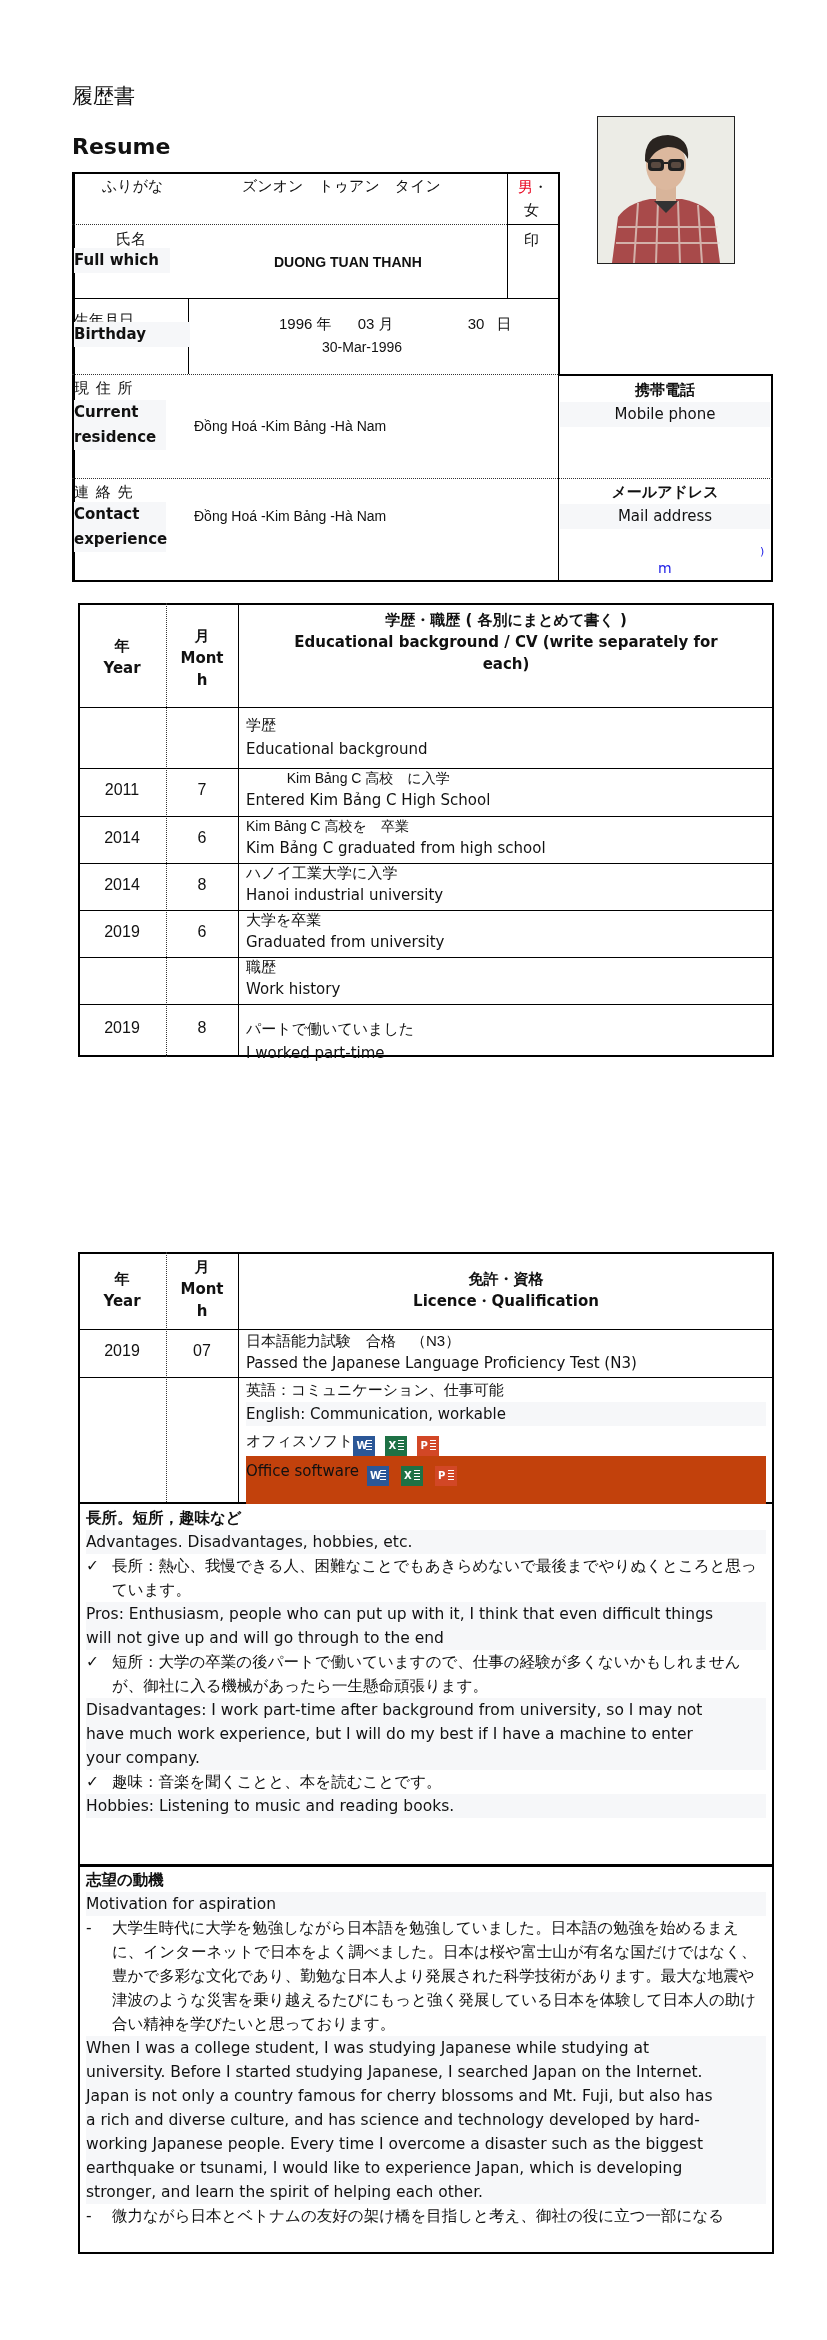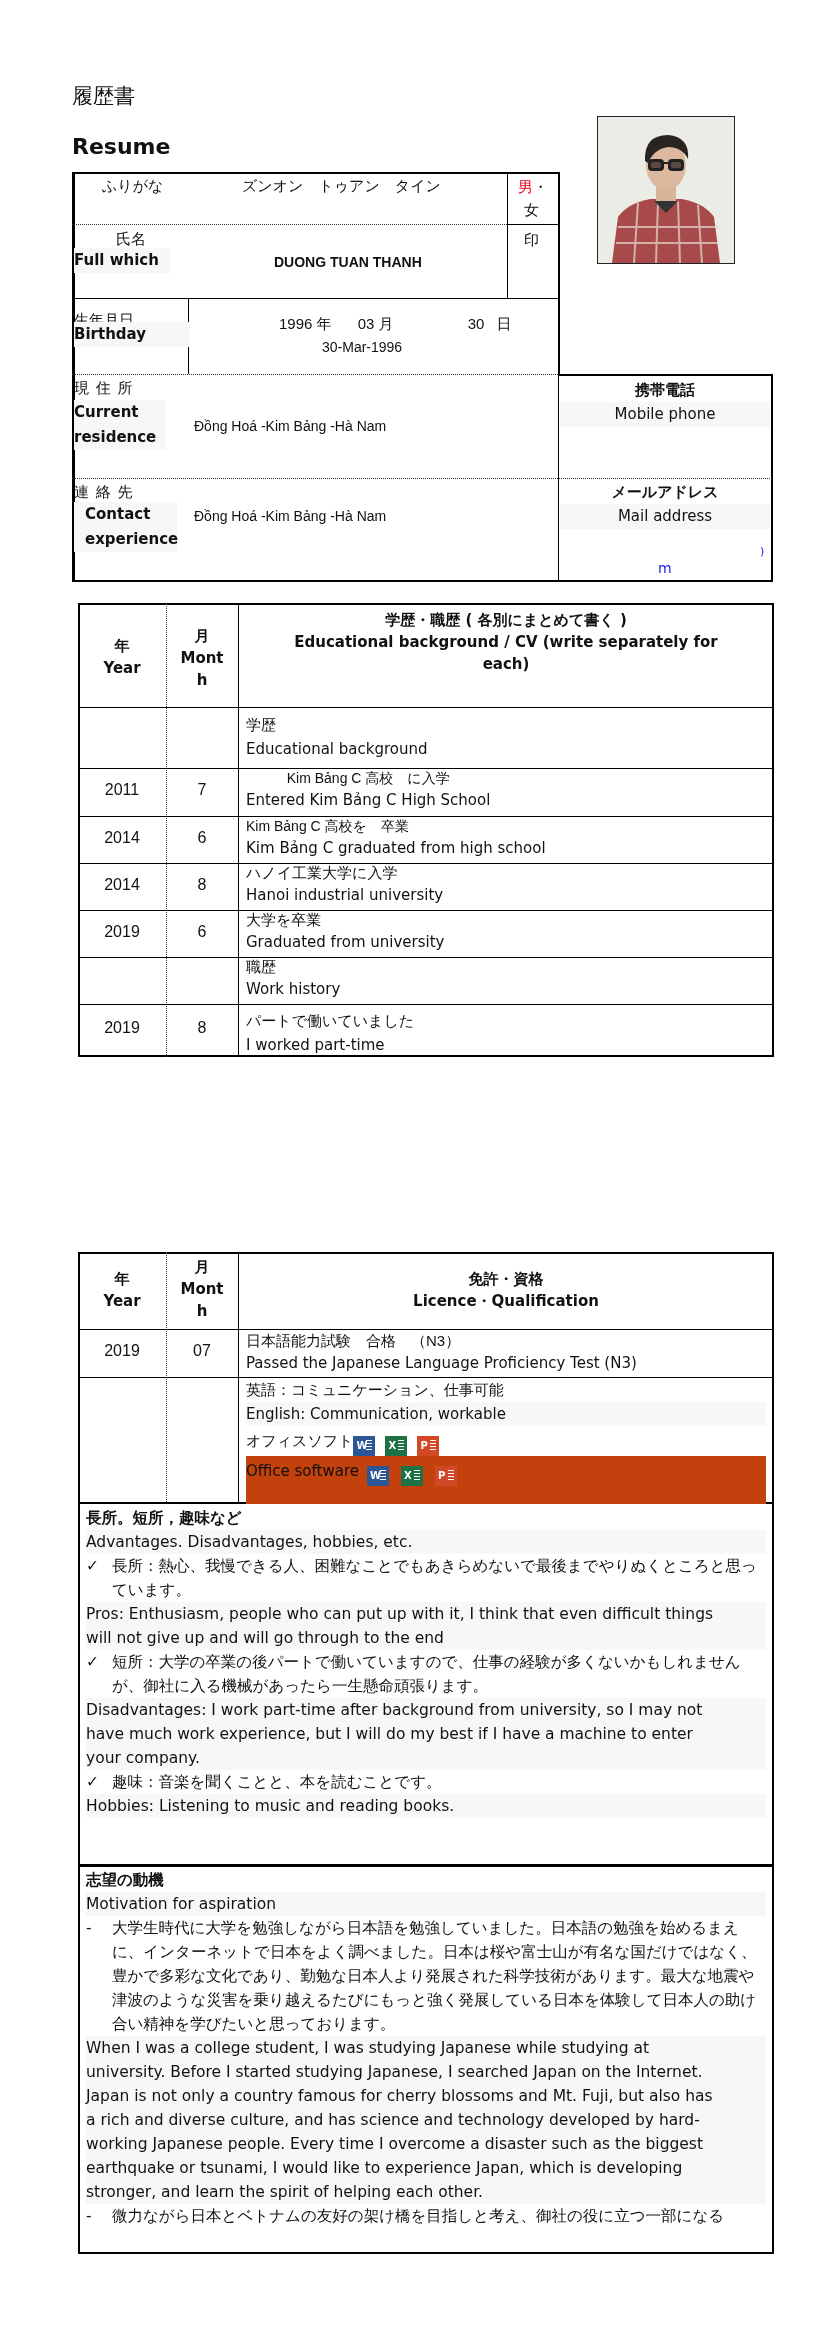--- a/index.html
+++ b/index.html
@@ -140,21 +140,21 @@
     <span style="display:block;">Current</span>
     <span style="display:block;">residence</span>
   </div>
   <div class="cell-txt narrow-font" style="left:122px;top:244px;font-size:14px;">Đồng Hoá -Kim Bảng -Hà Nam</div>
 
   <div class="cell-txt" style="left:486px;top:208px;width:214px;text-align:center;font-weight:bold;">携帯電話</div>
   <div class="cell-txt hl" style="left:488px;top:230px;width:210px;text-align:center;line-height:25px;">Mobile phone</div>
   <div class="abs" style="left:488px;top:258px;width:210px;height:46px;"></div>
 
   <div class="cell-txt" style="left:2px;top:310px;letter-spacing:1px;">連 絡 先</div>
-  <div class="lbl-en" style="left:2px;top:330px;width:86px;padding-left:11px;">
+  <div class="lbl-en" style="left:2px;top:330px;width:86px;">
     <span style="display:block;">Contact</span>
     <span style="display:block;">experience</span>
   </div>
   <div class="cell-txt narrow-font" style="left:122px;top:334px;font-size:14px;">Đồng Hoá -Kim Bảng -Hà Nam</div>
 
   <div class="cell-txt" style="left:486px;top:310px;width:214px;text-align:center;font-weight:bold;">メールアドレス</div>
   <div class="cell-txt hl" style="left:488px;top:332px;width:210px;text-align:center;line-height:25px;">Mail address</div>
   <div class="cell-txt" style="left:688px;top:370px;color:#1a1ae6;font-size:11px;">)</div>
   <div class="cell-txt" style="left:586px;top:386px;color:#1a1ae6;font-size:14px;">m</div>
 </div>
@@ -232,21 +232,21 @@
     <div class="yr" style="top:12px;"></div>
     <div class="mo" style="top:12px;"></div>
     <div class="desc" style="top:-2px;line-height:22px;">
       <span class="narrow-font" style="display:block;">職歴</span>
       <span style="display:block;">Work history</span>
     </div>
   </div>
   <div class="row" style="top:402px;height:50px;">
     <div class="yr" style="top:14px;">2019</div>
     <div class="mo" style="top:14px;">8</div>
-    <div class="desc" style="top:4px;line-height:24px;">
+    <div class="desc" style="top:12px;line-height:24px;">
       <span class="narrow-font" style="display:block;">パートで働いていました</span>
       <span style="display:block;">I worked part-time</span>
     </div>
   </div>
 </div>
 
 <div class="tbl" style="top:1252px;height:1002px;">
   <div class="outer"></div>
   <div class="vdot" style="left:88px;top:0;height:250px;"></div>
   <div class="vline-thin" style="left:160px;top:0;height:250px;"></div>

